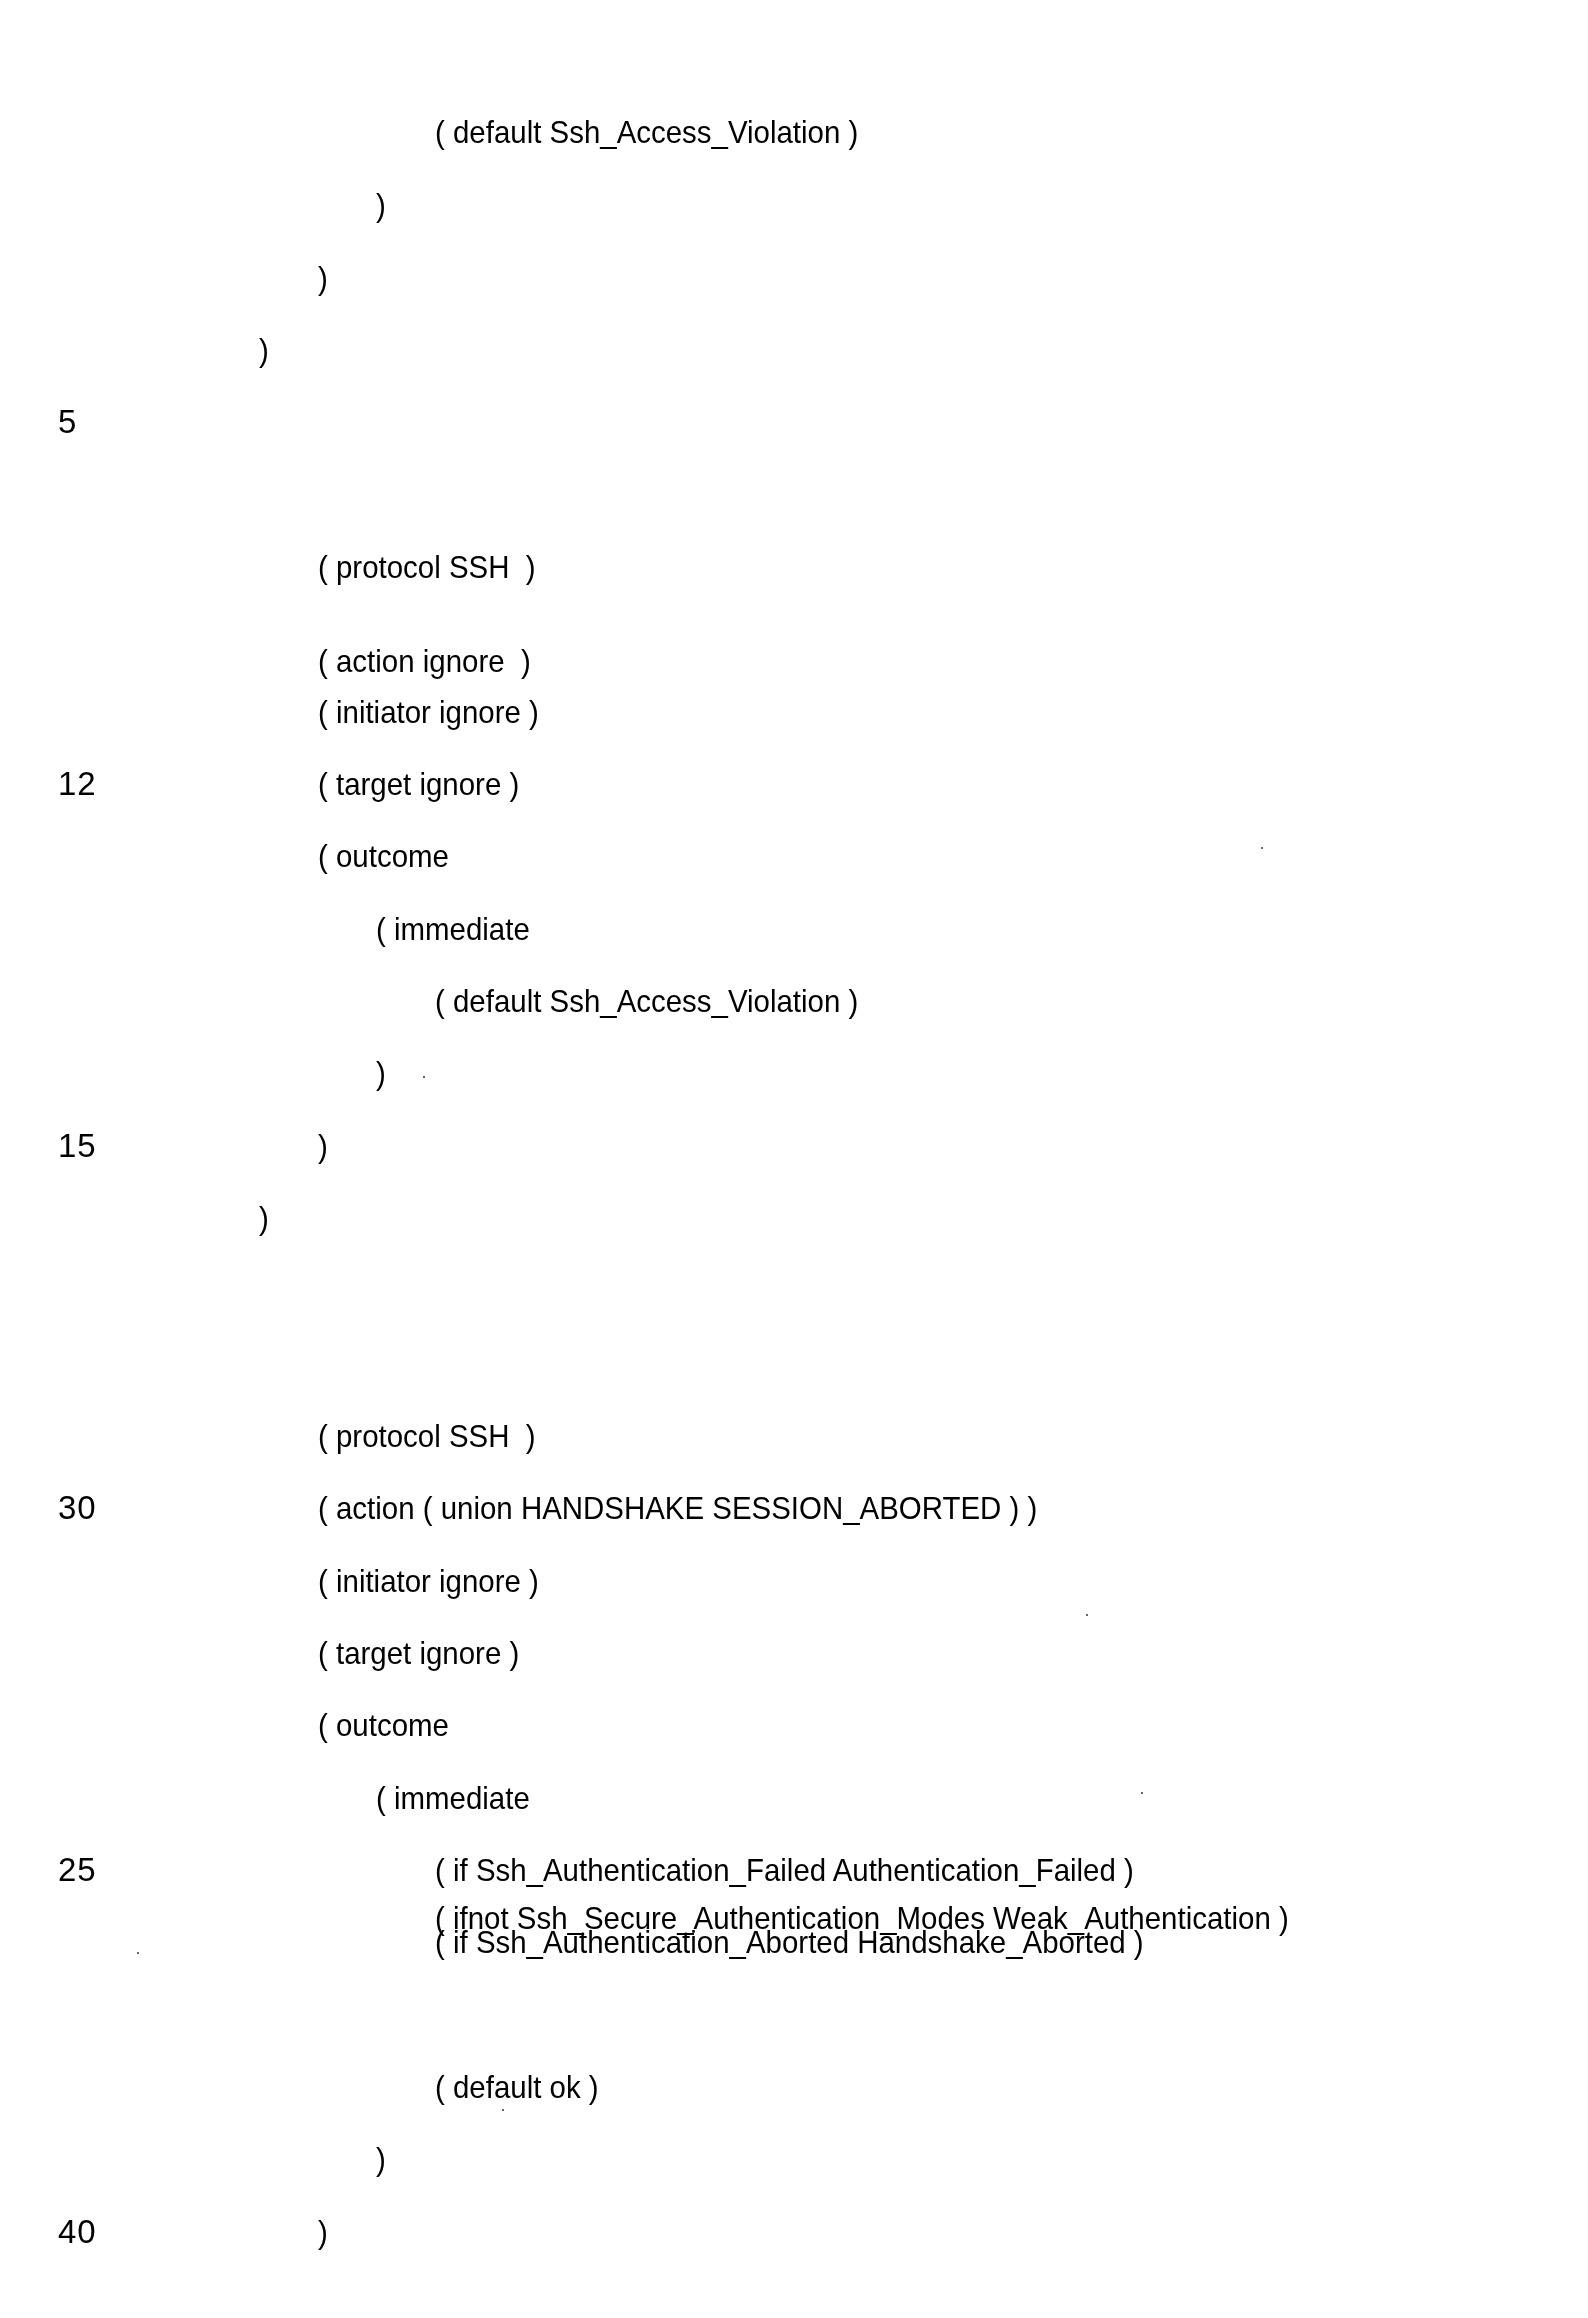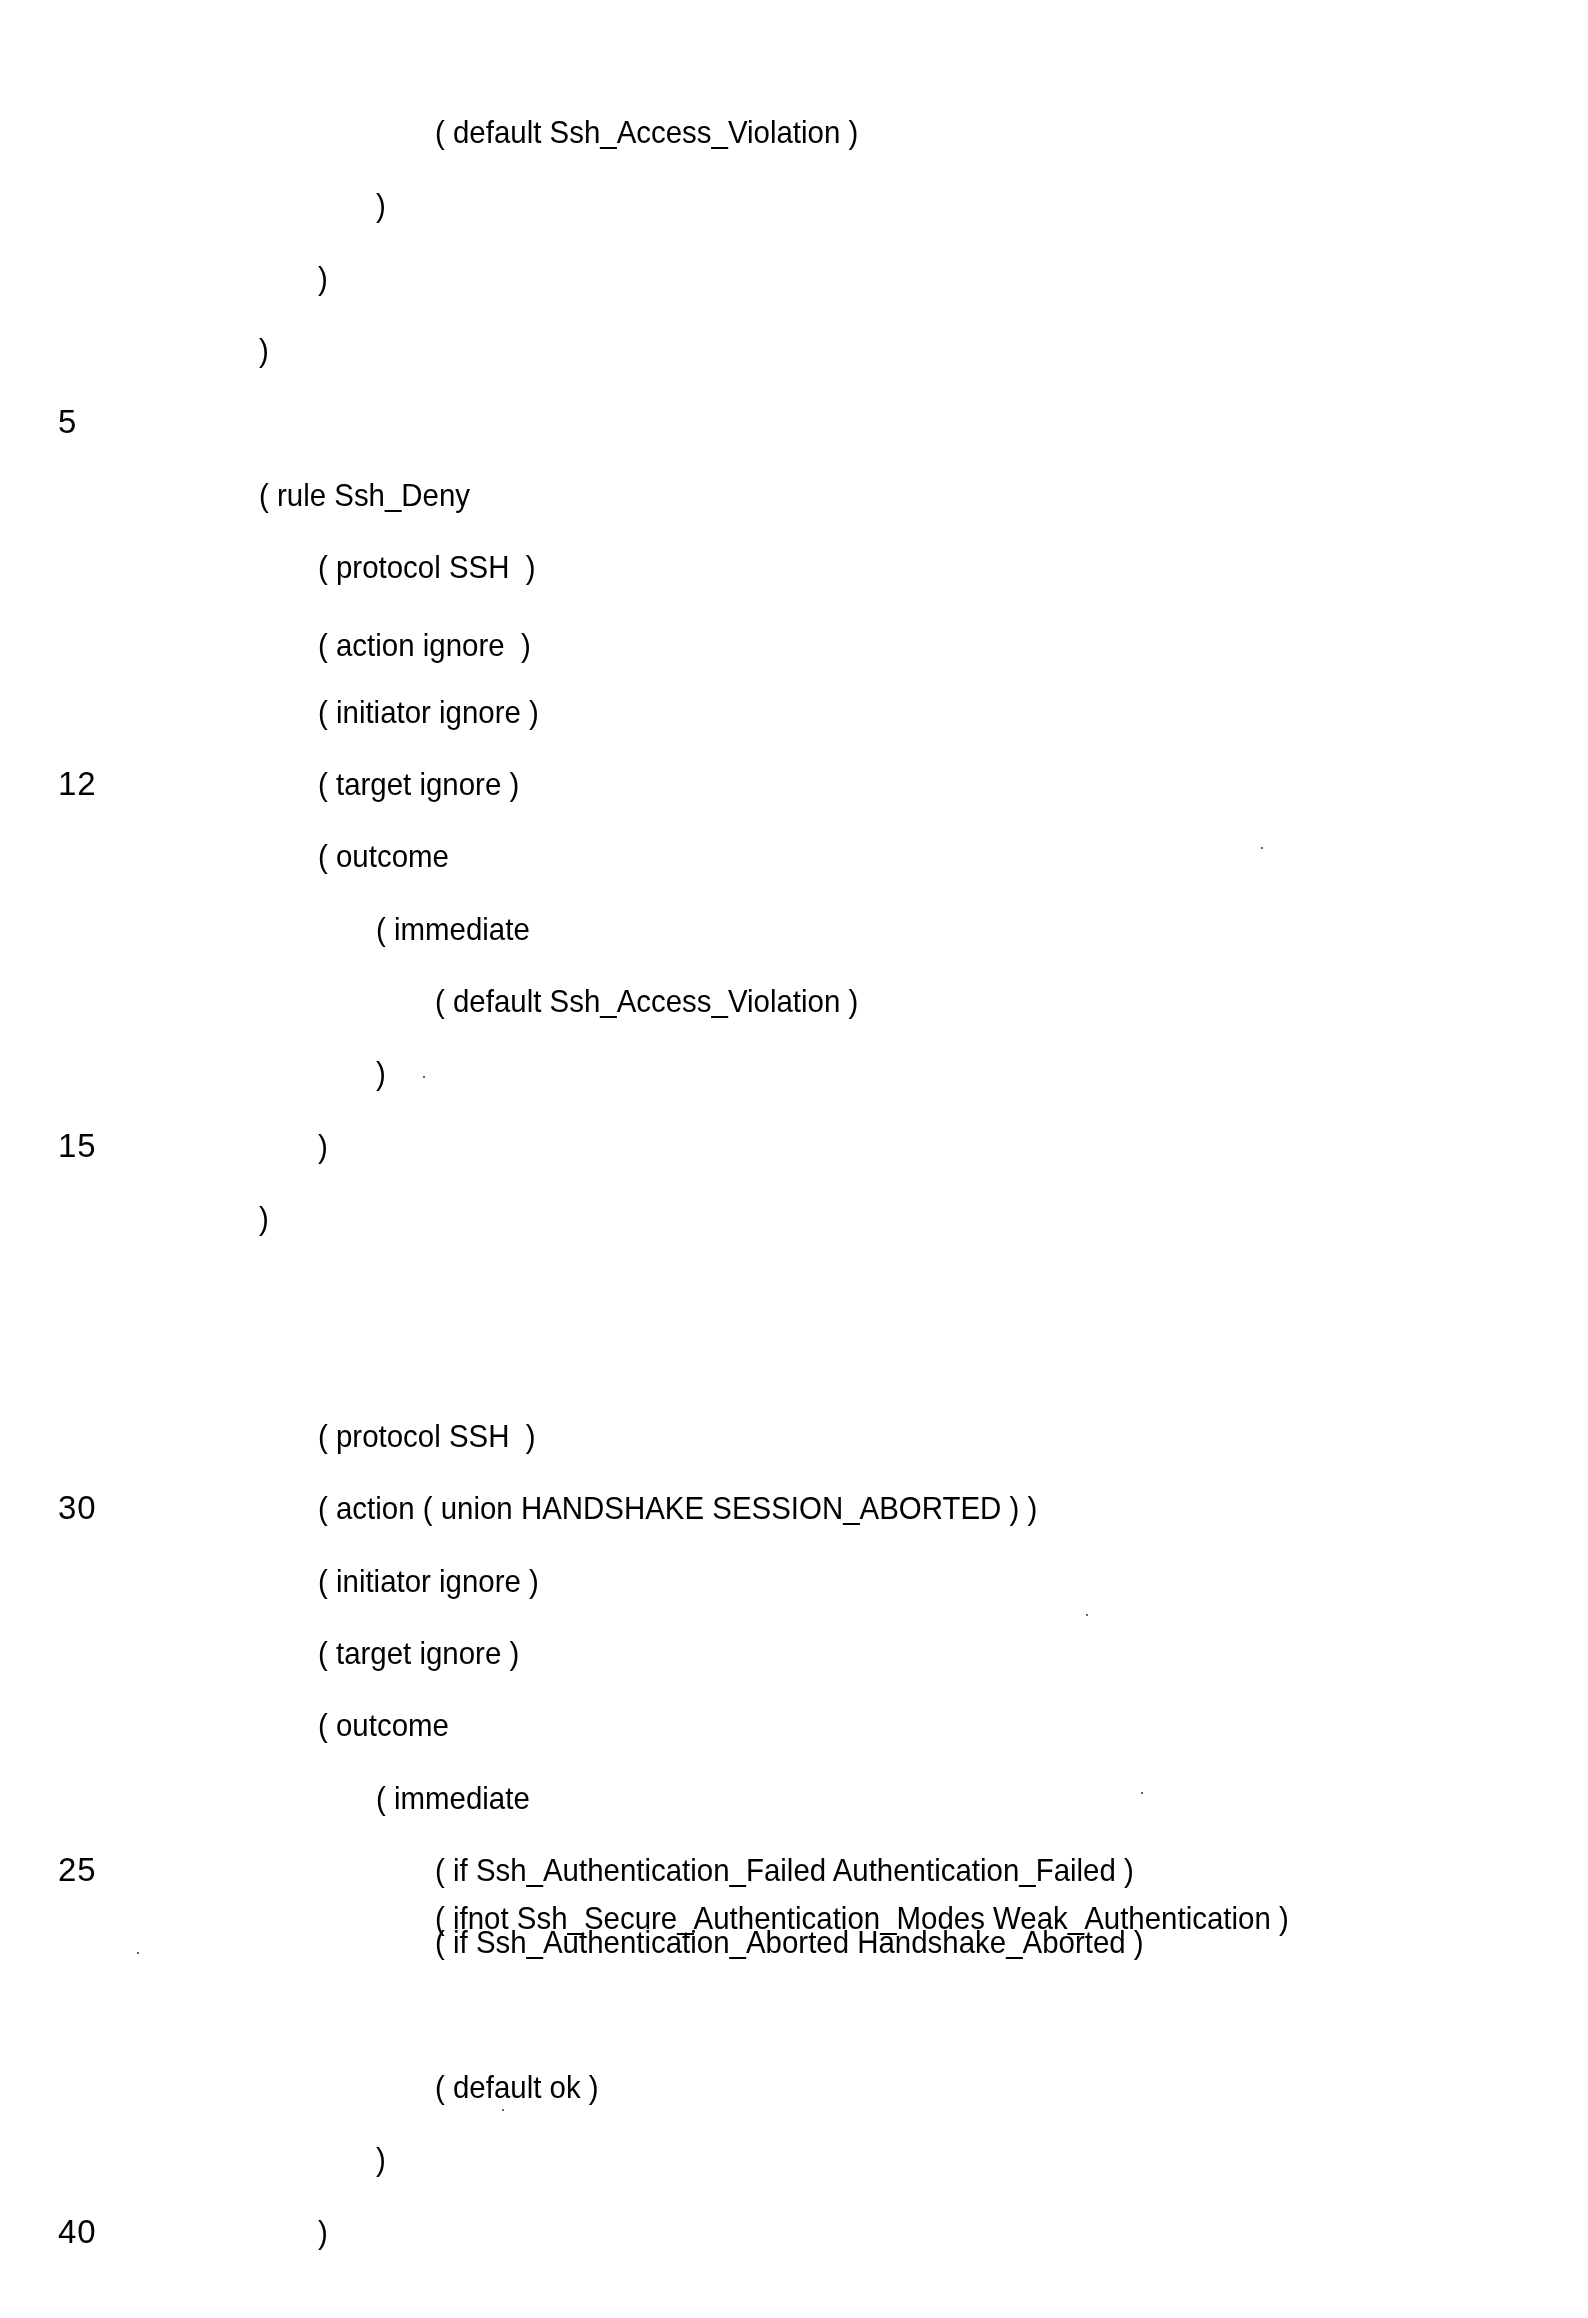--- a/index.html
+++ b/index.html
@@ -30,29 +30,25 @@
       <span class="code" style="left:318px">)</span>
     </div>
   <div class="line" style="top:314px">
       <span class="lineno"></span>
       <span class="code" style="left:259px">)</span>
     </div>
   <div class="line" style="top:386px">
       <span class="lineno">5</span>
       <span class="code" style="left:259px"></span>
     </div>
-  <div class="line" style="top:459px">
-      <span class="lineno"></span>
-      <span class="code" style="left:259px">( rule Ssh_Deny</span>
-    </div>
   <div class="line" style="top:531px">
       <span class="lineno"></span>
       <span class="code" style="left:318px">( protocol SSH  )</span>
     </div>
-  <div class="line" style="top:609px">
+  <div class="line" style="top:625px">
       <span class="lineno"></span>
       <span class="code" style="left:318px">( action ignore  )</span>
     </div>
   <div class="line" style="top:676px">
       <span class="lineno"></span>
       <span class="code" style="left:318px">( initiator ignore )</span>
     </div>
   <div class="line" style="top:748px">
       <span class="lineno">12</span>
       <span class="code" style="left:318px">( target ignore )</span>

